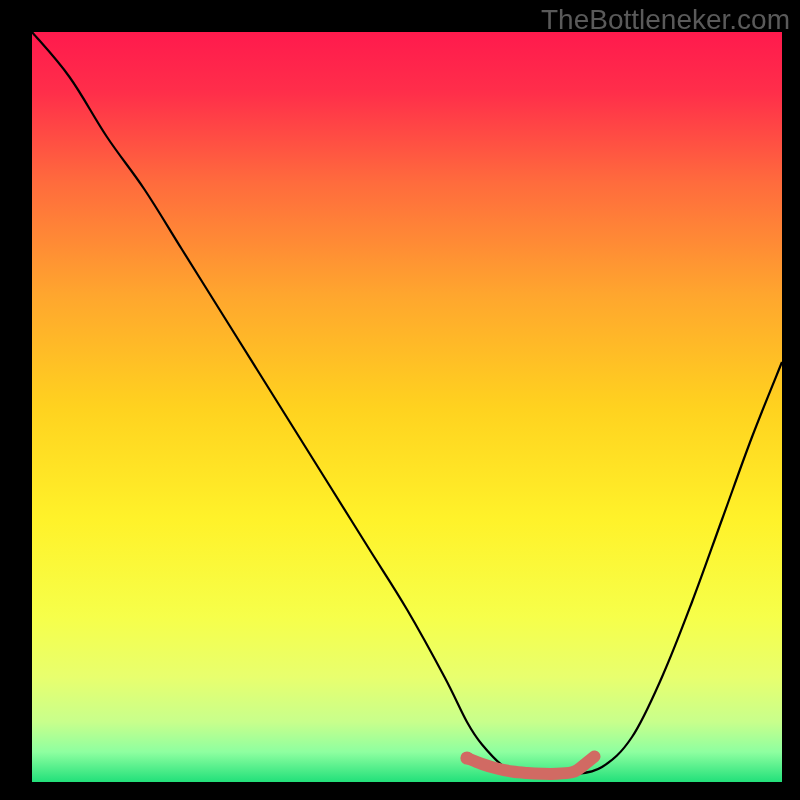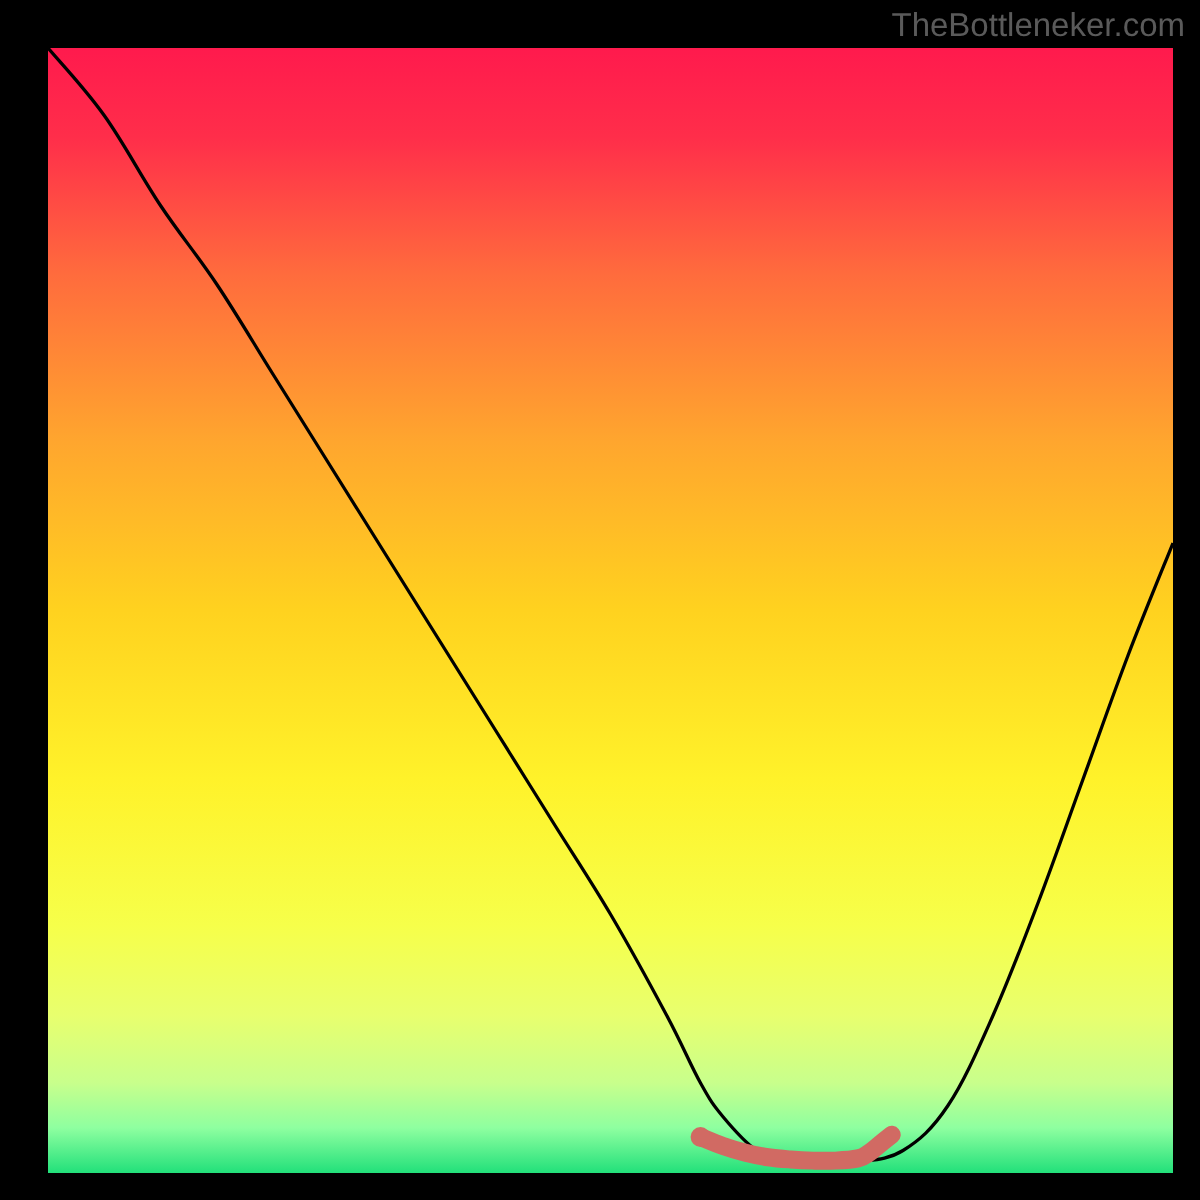--- a/index.html
+++ b/index.html
@@ -8,21 +8,21 @@
     position: relative;
     width: 800px;
     height: 800px;
     background: #000;
   }
   .watermark {
     position: absolute;
     top: 4px;
     right: 10px;
     font-family: Arial, sans-serif;
-    font-size: 22px;
+    font-size: 28px;
     color: #5a5a5a;
     font-weight: 500;
     z-index: 10;
   }
   svg.plot {
     position: absolute;
     top: 0;
     left: 0;
   }
 </style>

